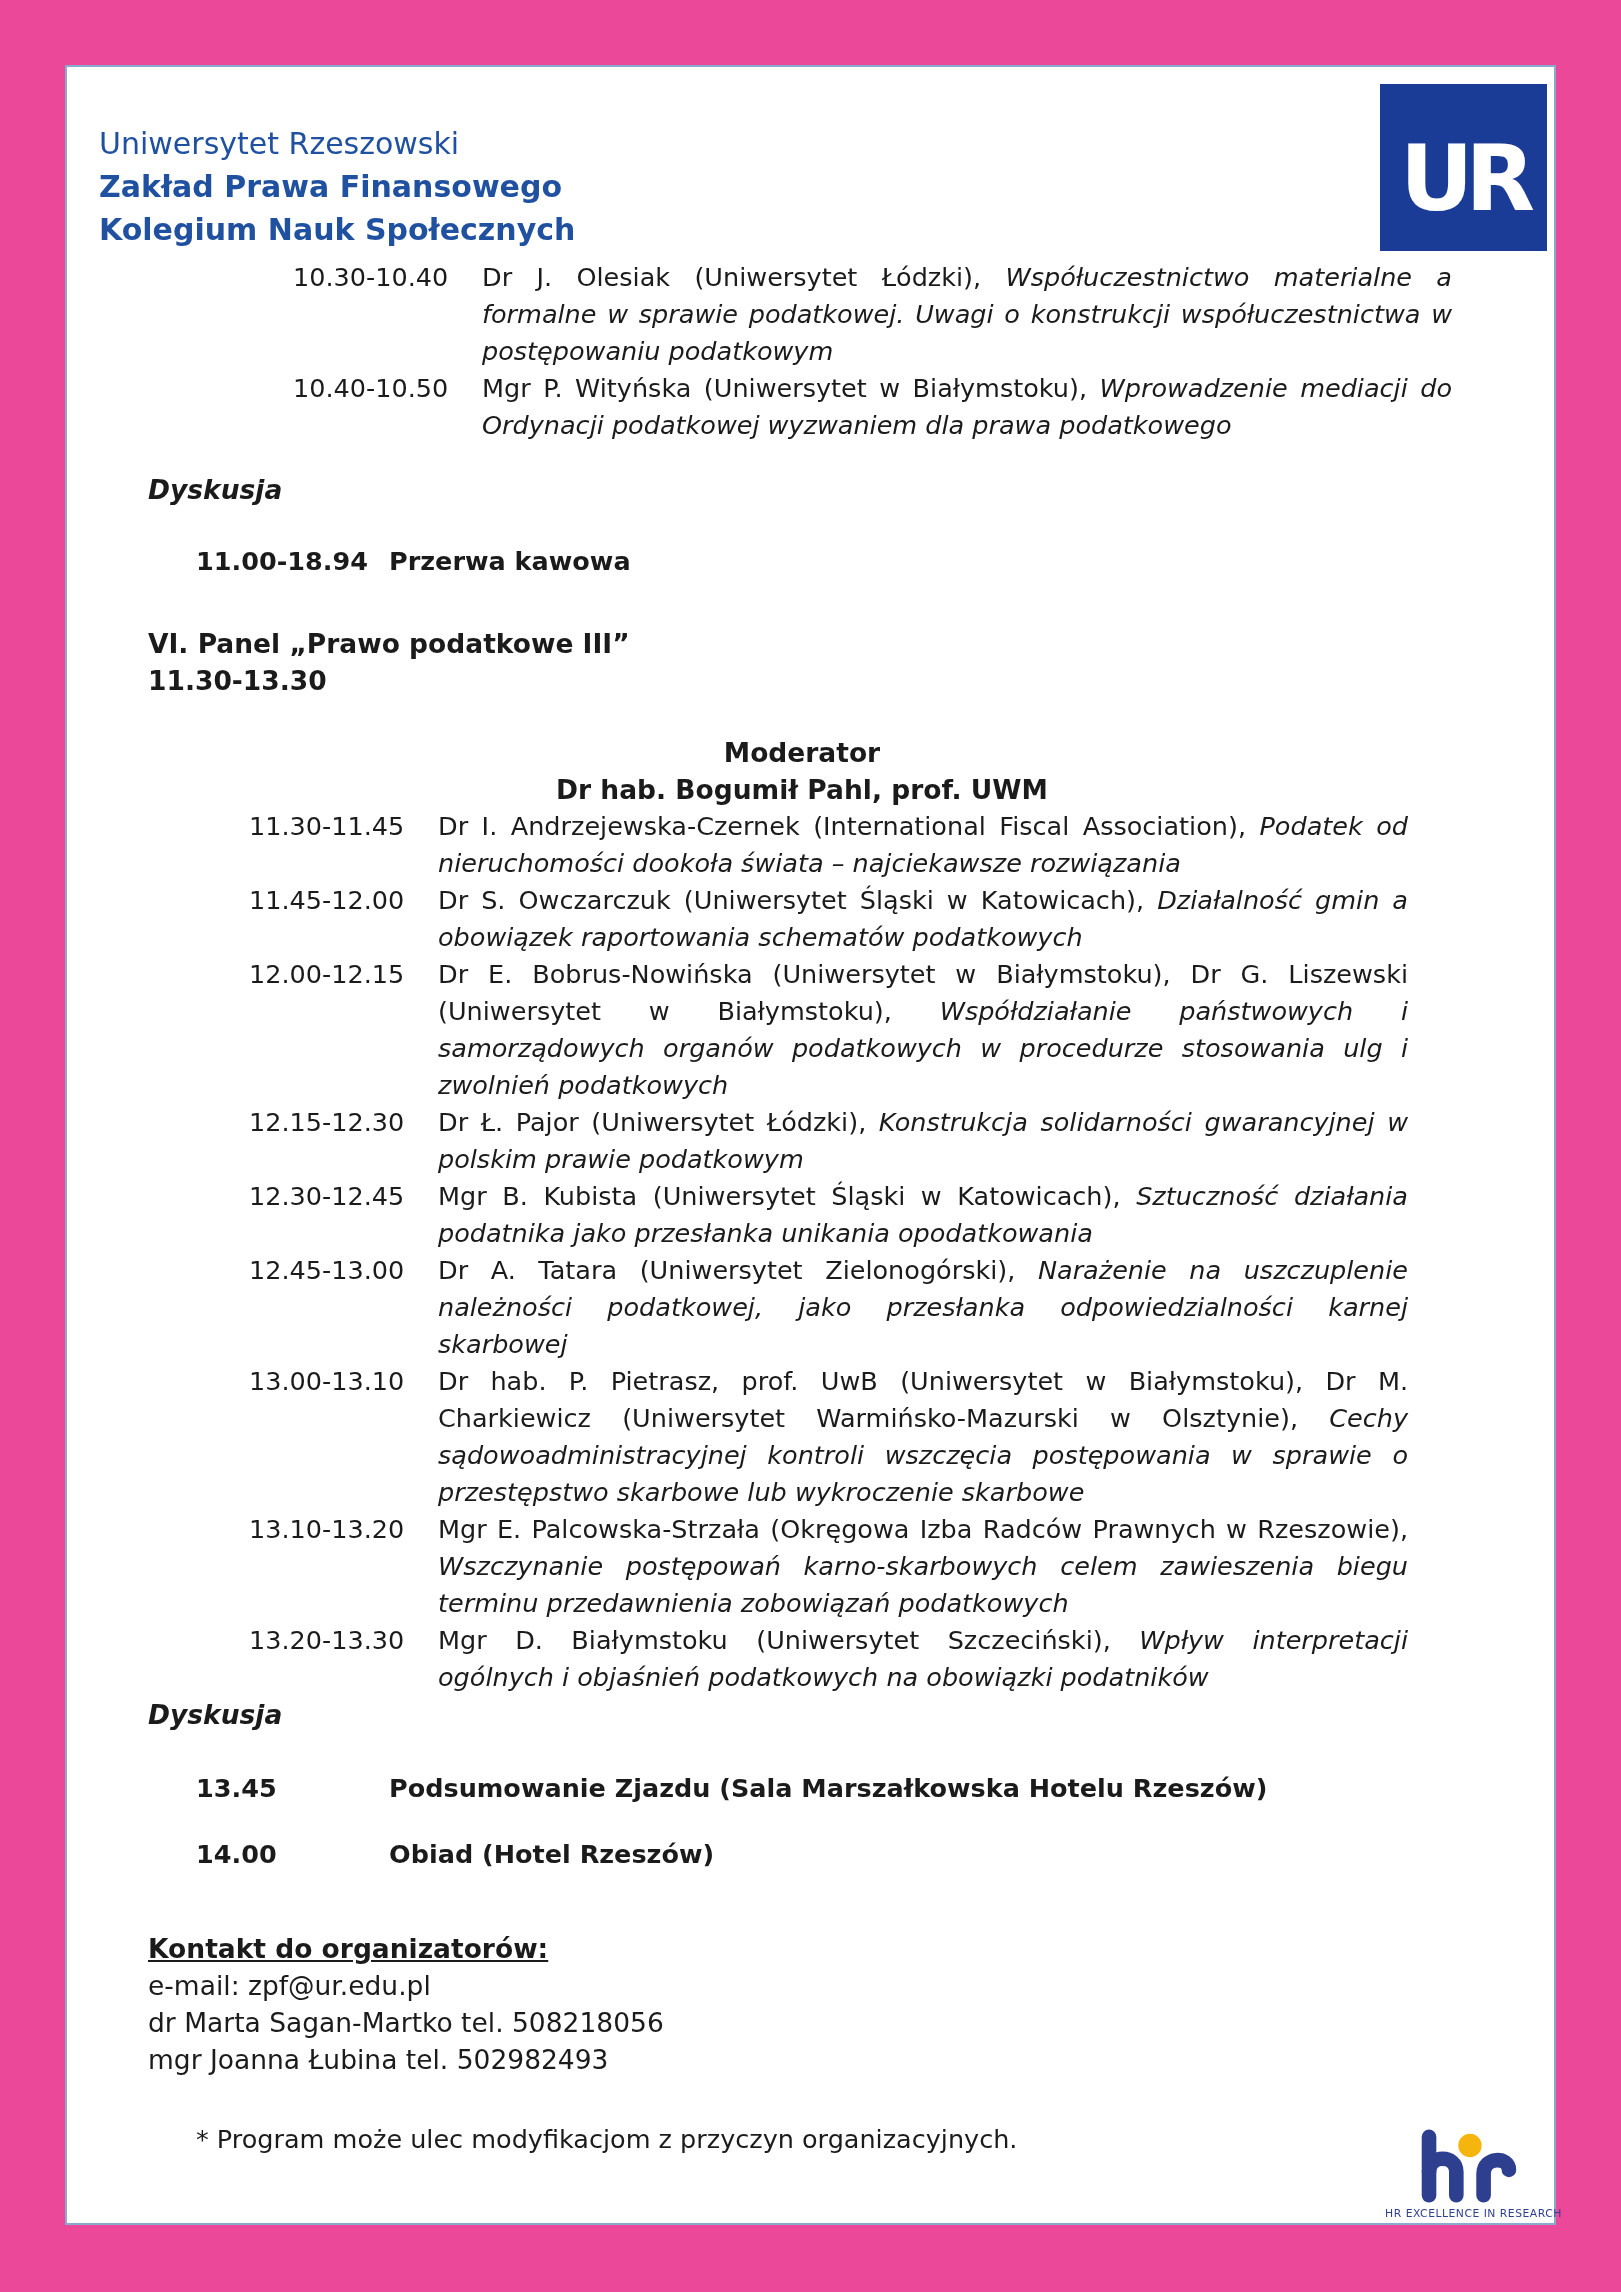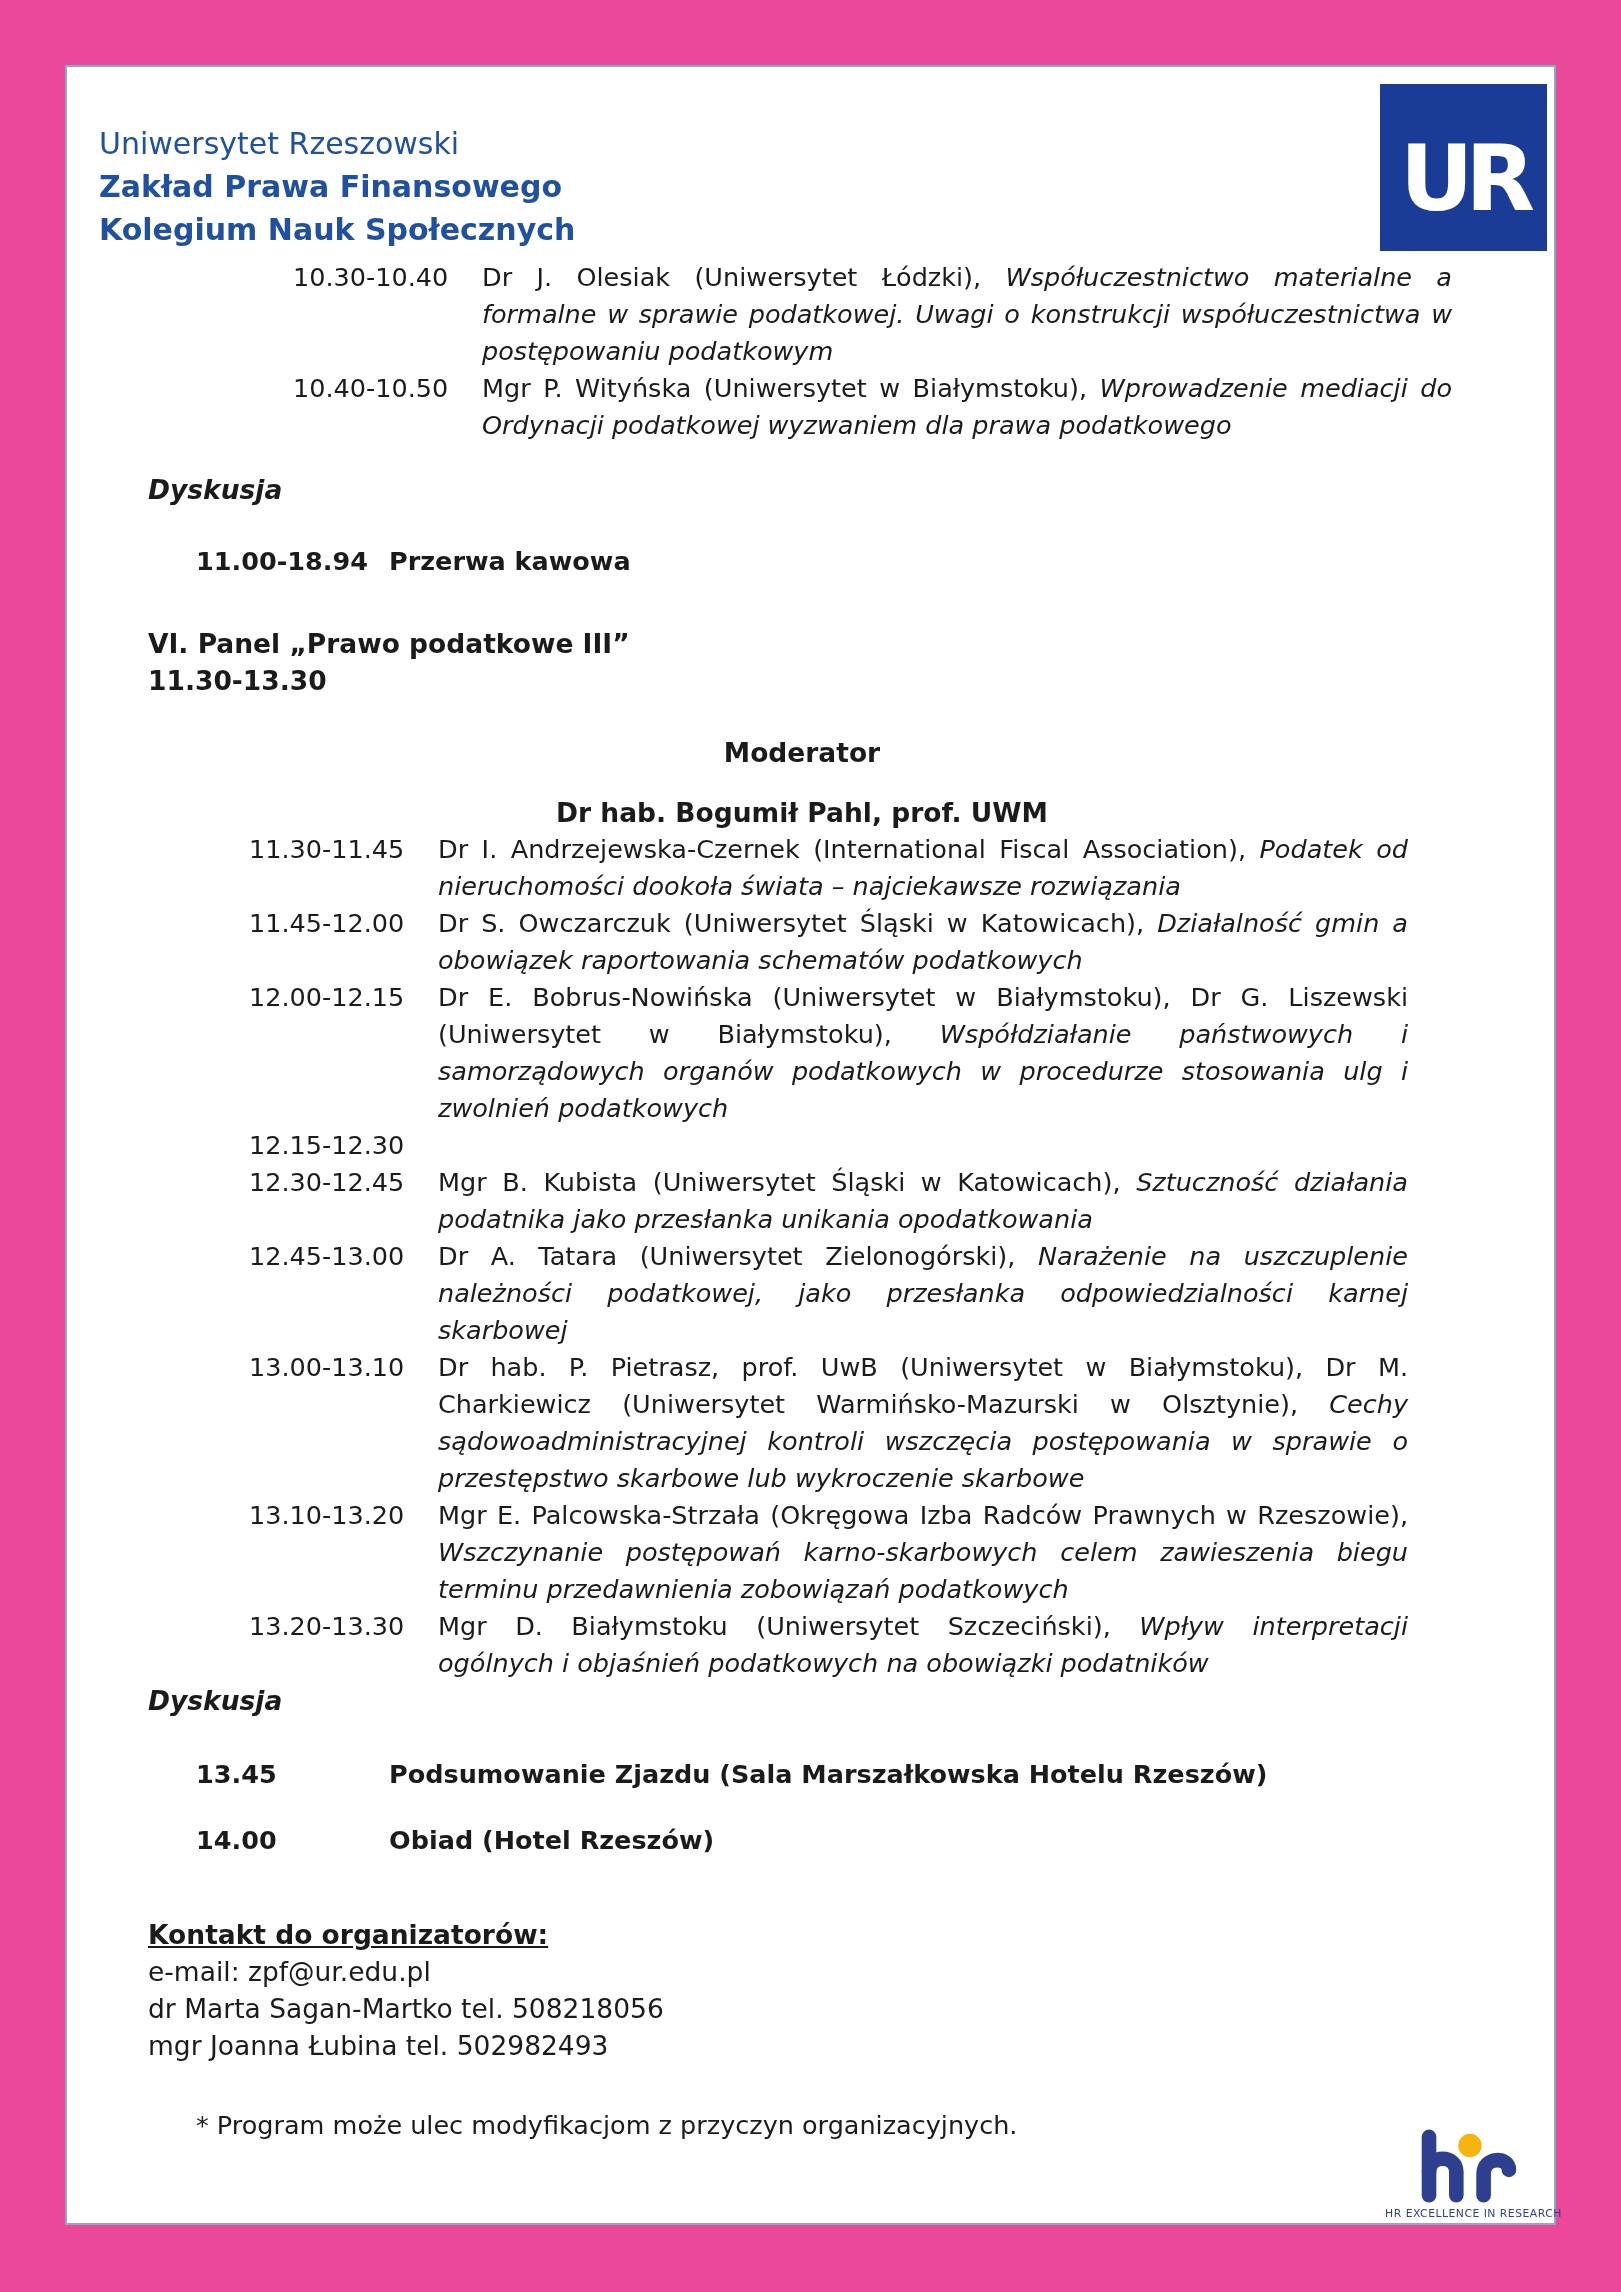--- a/index.html
+++ b/index.html
@@ -29,21 +29,21 @@
   .sched { font-size:25.5px; line-height:37px; }
   .row { display:flex; align-items:flex-start; }
   .row .time { flex:0 0 189px; margin-left:182px; }
   .row .desc { width:970px; text-align:justify; }
   .desc .title { font-style:italic; }
   .rowA .time { flex:0 0 193px; margin-left:129px; font-weight:bold; }
   .rowA .label { font-weight:bold; }
   .h-a { margin-left:81px; }
   .discussion { font-weight:bold; font-style:italic; font-size:26.5px; line-height:37px; }
   .panel-title, .panel-time { font-weight:bold; font-size:26.5px; line-height:37px; }
-  .centered { margin-left:129px; width:1212px; text-align:center; font-weight:bold; font-size:26.5px; line-height:37px;margin-top:23px; }
+  .centered { margin-left:129px; width:1212px; text-align:center; font-weight:bold; font-size:26.5px; line-height:37px; }
   .mt20 { margin-top:27.4px; }
   .mt-break { margin-top:35px; }
   .mt-panel { margin-top:45px; }
   .mt-mod { margin-top:35px; }
   .mt-close1 { margin-top:37px; }
   .mt-close2 { margin-top:29px; }
   .sched1 { margin-top:8px;padding-left:44px; }
   
   .contact { margin-top:57px; font-size:26.5px; line-height:37px; }
   .contact-heading { font-weight:bold; text-decoration:underline; }
@@ -111,20 +111,21 @@
       <div class="row">
         <div class="time">11.45-12.00</div>
         <div class="desc"><span>Dr S. Owczarczuk (Uniwersytet Śląski w Katowicach), </span><span class="title">Działalność gmin a obowiązek raportowania schematów podatkowych</span></div>
       </div>
       <div class="row">
         <div class="time">12.00-12.15</div>
         <div class="desc"><span>Dr E. Bobrus-Nowińska (Uniwersytet w Białymstoku), Dr G. Liszewski (Uniwersytet w Białymstoku), </span><span class="title">Współdziałanie państwowych i samorządowych organów podatkowych w procedurze stosowania ulg i zwolnień podatkowych</span></div>
       </div>
       <div class="row">
         <div class="time">12.15-12.30</div>
+        <div class="desc"><span>Dr Ł. Pajor (Uniwersytet Łódzki), </span><span class="title">Konstrukcja solidarności gwarancyjnej w polskim prawie podatkowym</span></div>
       </div>
       <div class="row">
         <div class="time">12.30-12.45</div>
         <div class="desc"><span>Mgr B. Kubista (Uniwersytet Śląski w Katowicach), </span><span class="title">Sztuczność działania podatnika jako przesłanka unikania opodatkowania</span></div>
       </div>
       <div class="row">
         <div class="time">12.45-13.00</div>
         <div class="desc"><span>Dr A. Tatara (Uniwersytet Zielonogórski), </span><span class="title">Narażenie na uszczuplenie należności podatkowej, jako przesłanka odpowiedzialności karnej skarbowej</span></div>
       </div>
       <div class="row">

